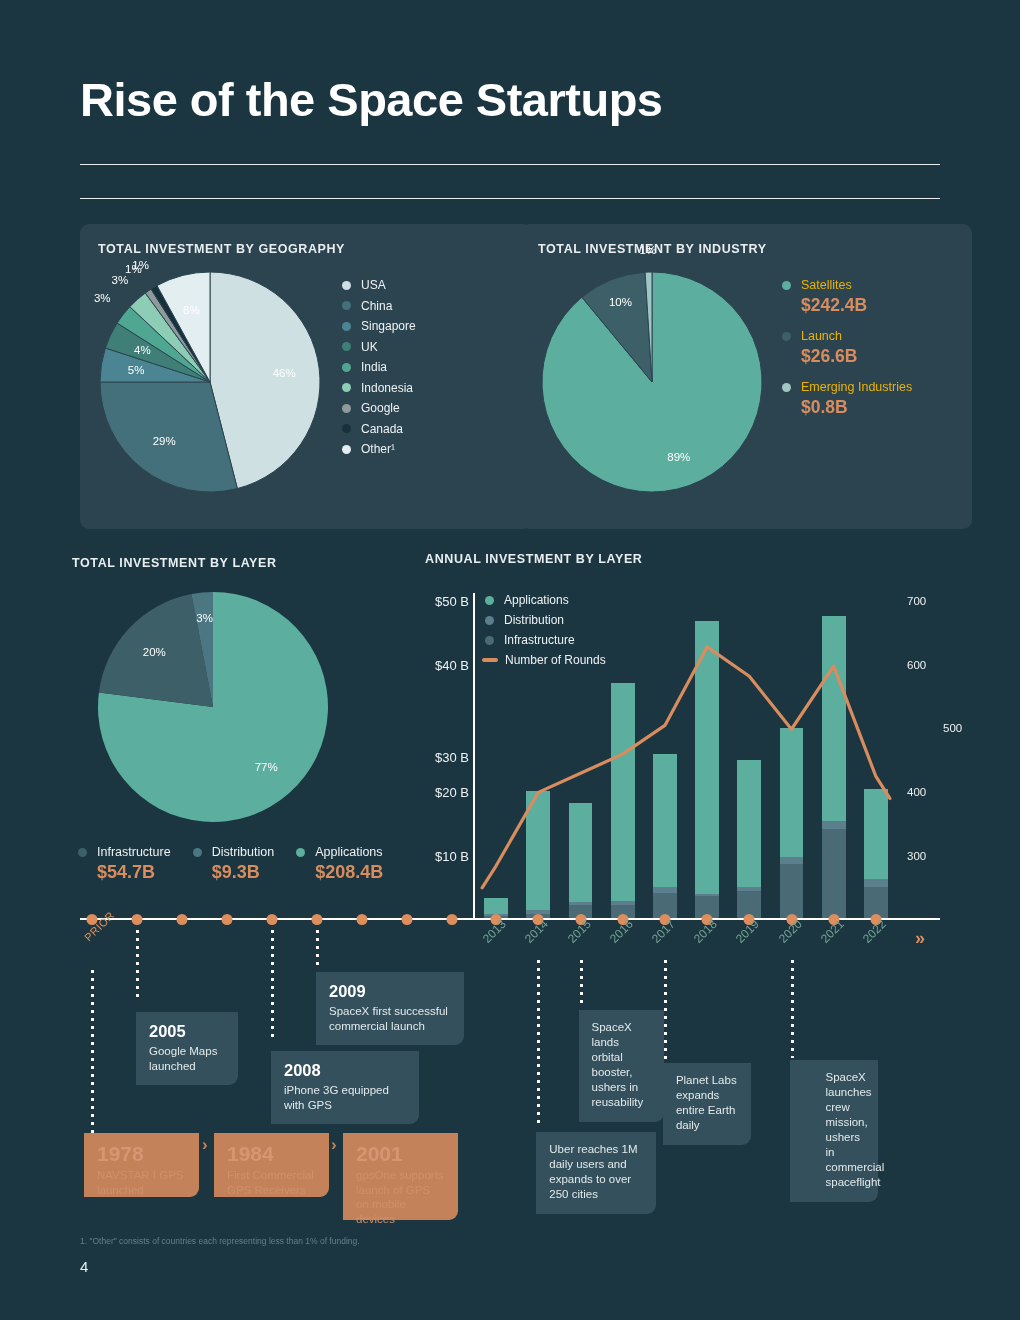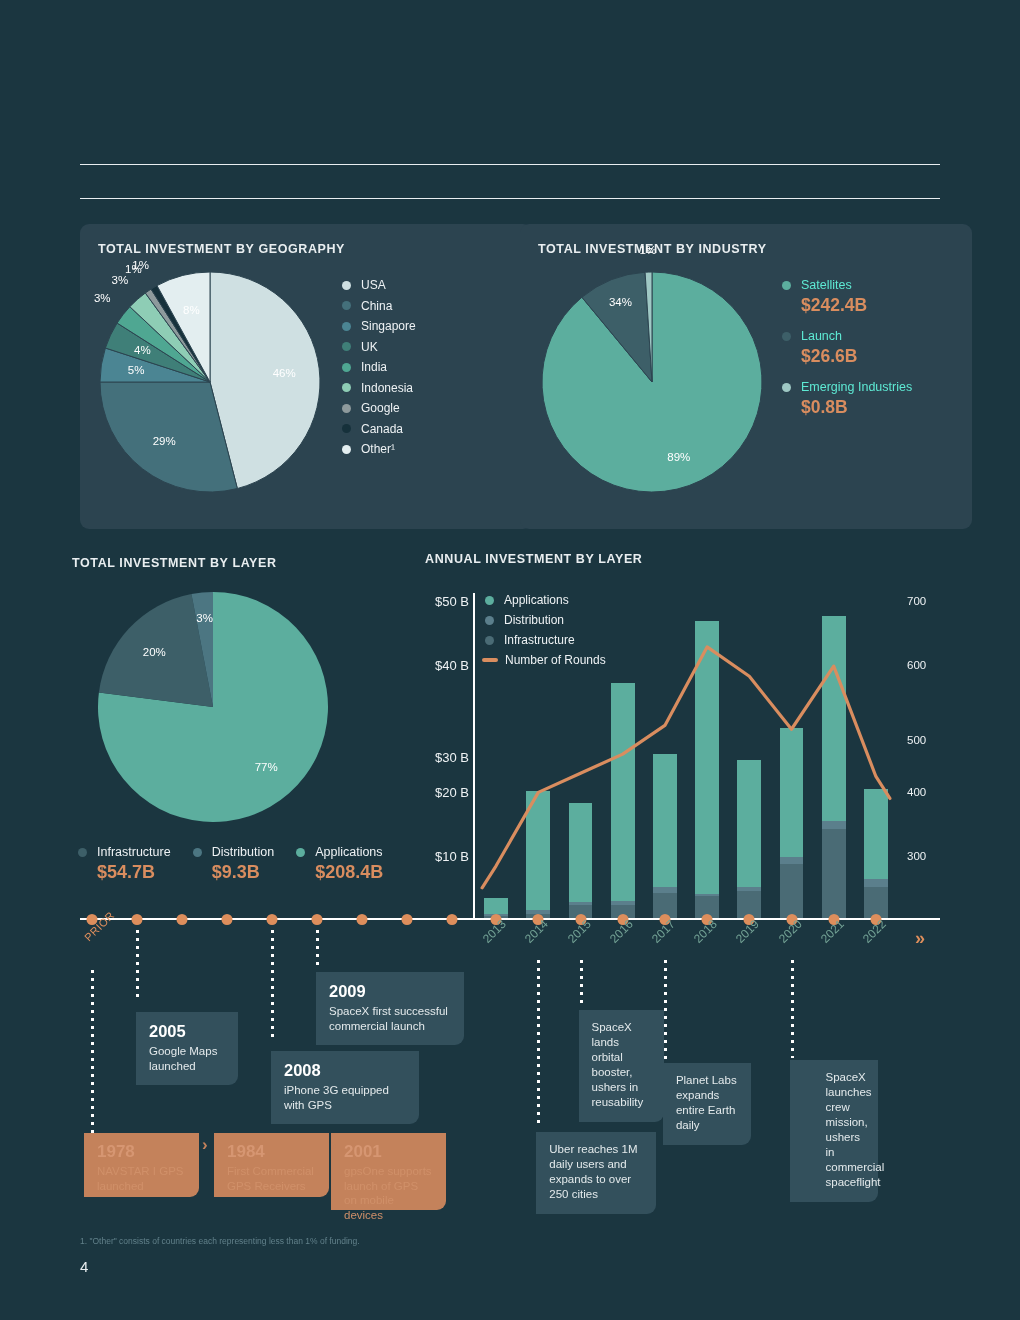--- a/index.html
+++ b/index.html
@@ -53,21 +53,21 @@
   }
 
   
   .legend{position:absolute;}
   .lg-row{display:flex;align-items:center;margin-bottom:6.5px;}
   .dot{width:9px;height:9px;border-radius:50%;flex:0 0 auto;margin-right:10px;}
   .lg-txt{font-size:12px;color:#eef2f4;}
   .legend-val{position:absolute;}
   .lv-row{margin-bottom:13px;}
   .lv-head{display:flex;align-items:center;}
-  .lv-name{font-size:12.5px;color:#5eead4;}
+  .lv-name{font-size:12.5px;color:#eab308;}
   .lv-amt{font-size:17.5px;font-weight:bold;color:#d98d5f;margin-left:19px;margin-top:3px;}
 
   
   #layer-legend{position:absolute;left:78px;top:845px;display:flex;gap:22px;}
   #layer-legend .item{display:flex;flex-direction:column;}
   #layer-legend .ln{display:flex;align-items:center;}
   #layer-legend .lname{font-size:12.5px;color:#eef2f4;}
   #layer-legend .lamt{font-size:18px;font-weight:bold;color:#d98d5f;margin-left:19px;margin-top:3px;}
 
   
@@ -109,34 +109,35 @@
     position:absolute;background:#33505c;border-radius:0 0 9px 0;
     padding:10px 13px 12px 13px;box-sizing:border-box;
   }
   .ev .y{font-size:16.5px;font-weight:bold;color:#ffffff;margin-bottom:3px;}
   .ev .d{font-size:11.5px;line-height:14.5px;color:#e4eaec;}
   .ev.plain .d{font-size:11.5px;line-height:15px;}
   .ev-o{
     position:absolute;background:#c4825b;border-radius:0 0 9px 0;
     padding:9px 13px 11px 13px;box-sizing:border-box;
   }
-  .ev-o .y{font-size:17px;font-weight:bold;color:#d69672;margin-bottom:2px;}
+  .ev-o .y{font-size:21px;font-weight:bold;color:#d69672;margin-bottom:2px;}
   .ev-o .d{font-size:11.5px;line-height:14.5px;color:#d09069;}
   .chev{position:absolute;color:#c4825b;font-size:17px;font-weight:bold;}
   .dblchev{position:absolute;color:#dd8e5c;font-size:18px;font-weight:bold;}
 
   
   .footnote{position:absolute;left:80px;top:1236px;font-size:8.5px;color:#61808a;}
   .pageno{position:absolute;left:80px;top:1258px;font-size:15px;color:#e9eef0;}
 </style>
 </head>
 <body>
 
 <div class="page">
 
+  <div class="title">Rise of the Space Startups</div>
   <div class="rule top"></div>
   <div class="rule bot"></div>
 
   <div class="card" id="card-geo">
     <div class="card-title">TOTAL INVESTMENT BY GEOGRAPHY</div>
     <div class="pie-wrap" id="pie-geo" style="left:20px;top:48px;width:220px;height:220px;">
         <svg width="220" height="220" style="position: absolute; left: 0px; top: 0px;">
           <path d="M 110 110 L 110 0 A 110 110 0 0 1 137.355887588134 216.5441477241494 Z" fill="#cfe0e2" stroke="#2c4450" stroke-width="1"></path>
           <path d="M 110 110 L 137.355887588134 216.5441477241494 A 110 110 0 0 1 0 110.00000000000001 Z" fill="#44707b" stroke="#2c4450" stroke-width="1"></path>
           <path d="M 110 110 L 0 110.00000000000001 A 110 110 0 0 1 5.383783207533099 76.0081306187558 Z" fill="#4b8593" stroke="#2c4450" stroke-width="1"></path>
@@ -199,21 +200,21 @@
 
   <div class="card" id="card-ind">
     <div class="card-title">TOTAL INVESTMENT BY INDUSTRY</div>
     <div class="pie-wrap" id="pie-ind" style="left:22px;top:48px;width:220px;height:220px;">
         <svg width="220" height="220" style="position: absolute; left: 0px; top: 0px;">
           <path d="M 110 110 L 110 0 A 110 110 0 1 1 39.88336112764415 25.24354329466317 Z" fill="#5cae9e" stroke="#2c4450" stroke-width="1"></path>
           <path d="M 110 110 L 39.88336112764415 25.24354329466317 A 110 110 0 0 1 103.09304285177555 0.2170598728901325 Z" fill="#3d5f68" stroke="#2c4450" stroke-width="1"></path>
           <path d="M 110 110 L 103.09304285177555 0.2170598728901325 A 110 110 0 0 1 109.99999999999999 0 Z" fill="#9fc8c4" stroke="#2c4450" stroke-width="1"></path>
         </svg>
         <div class="pie-lbl" style="left: 136.828px; top: 184.518px;">89%</div>
-        <div class="pie-lbl" style="left: 78.4149px; top: 30.2252px;">34%</div>
+        <div class="pie-lbl" style="left: 78.4149px; top: 30.2252px;">10%</div>
         <div class="pie-lbl" style="left: 105.854px; top: -21.9349px;">1%</div>
       </div>
     <div class="legend-val" id="legend-ind" style="left:262px;top:54px;">
         <div class="lv-row">
           <div class="lv-head">
             <span class="dot" style="background: rgb(92, 174, 158);"></span>
             <span class="lv-name">Satellites</span>
           </div>
           <div class="lv-amt">$242.4B</div>
         </div>
@@ -275,21 +276,21 @@
         <div class="ytick" style="top: 271.2px;">$10 B</div>
         <div class="ytick" style="top: 207.4px;">$20 B</div>
         <div class="ytick" style="top: 143.6px; margin-top: 28px;">$30 B</div>
         <div class="ytick" style="top: 79.8px;">$40 B</div>
         <div class="ytick" style="top: 16px;">$50 B</div>
       </div>
     <div class="vline"></div>
     <div class="axis-y2" id="axis-y2">
         <div class="y2tick" style="top: 271.2px;">300</div>
         <div class="y2tick" style="top: 207.4px;">400</div>
-        <div class="y2tick" style="top: 155px;">500</div>
+        <div class="y2tick" style="top: 143px; margin-left: 36px;">500</div>
         <div class="y2tick" style="top: 79.8px;">600</div>
         <div class="y2tick" style="top: 16px;">700</div>
       </div>
     <div class="plot" id="plot">
         <div class="bar" style="left: 9.284px; width: 23.632px; height: 21.692px;">
           <div class="seg s-infra" style="bottom: 0px; height: 3.828px;"></div>
           <div class="seg s-dist" style="bottom: 3.828px; height: 1.914px;"></div>
           <div class="seg s-app" style="bottom: 5.742px; height: 15.95px;"></div>
         </div>
         <div class="bar" style="left: 51.484px; width: 23.632px; height: 129.514px;">
@@ -410,21 +411,21 @@
         <div class="d">SpaceX first successful commercial launch</div>
       </div>
       <div class="ev-o" style="left: 84px; top: 1133px; width: 115px; height: 64px;">
         <div class="y">1978</div>
         <div class="d">NAVSTAR I GPS launched</div>
       </div>
       <div class="ev-o" style="left: 214px; top: 1133px; width: 115px; height: 64px;">
         <div class="y">1984</div>
         <div class="d">First Commercial GPS Receivers</div>
       </div>
-      <div class="ev-o" style="left: 331px; top: 1133px; width: 115px; height: 77px;">
+      <div class="ev-o" style="left: 343px; top: 1133px; width: 115px; height: 87px;">
         <div class="y">2001</div>
         <div class="d">gpsOne supports launch of GPS on mobile devices</div>
       </div>
       <div class="chev" style="left: 202px; top: 1135px;">›</div>
       <div class="chev" style="left: 331px; top: 1135px;">›</div>
       <div class="dotted" style="left: 537.3px; top: 960px; height: 165px;"></div>
       <div class="ev plain" style="left: 536.3px; top: 1132px; width: 120px; min-height: 80px;">
         <div class="d">Uber reaches 1M daily users and expands to over 250 cities</div>
       </div>
       <div class="dotted" style="left: 579.5px; top: 960px; height: 45px;"></div>

